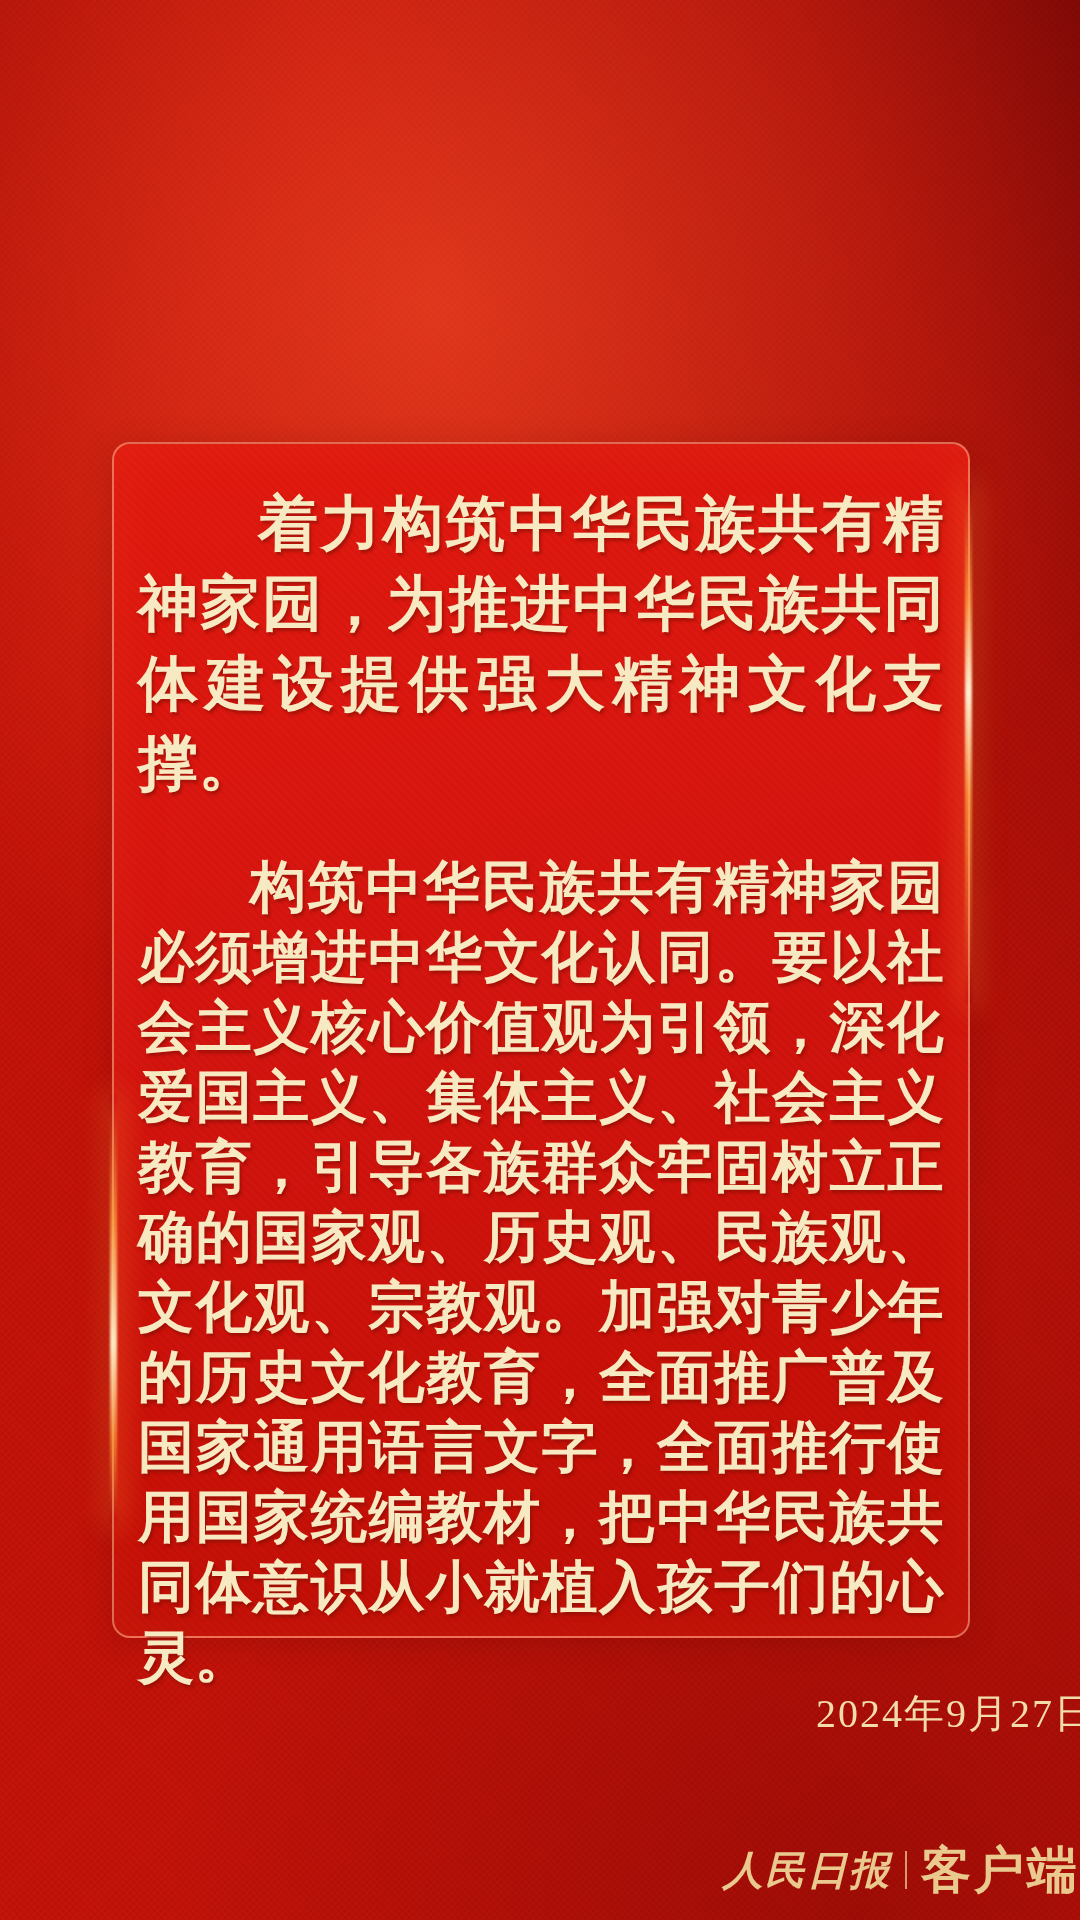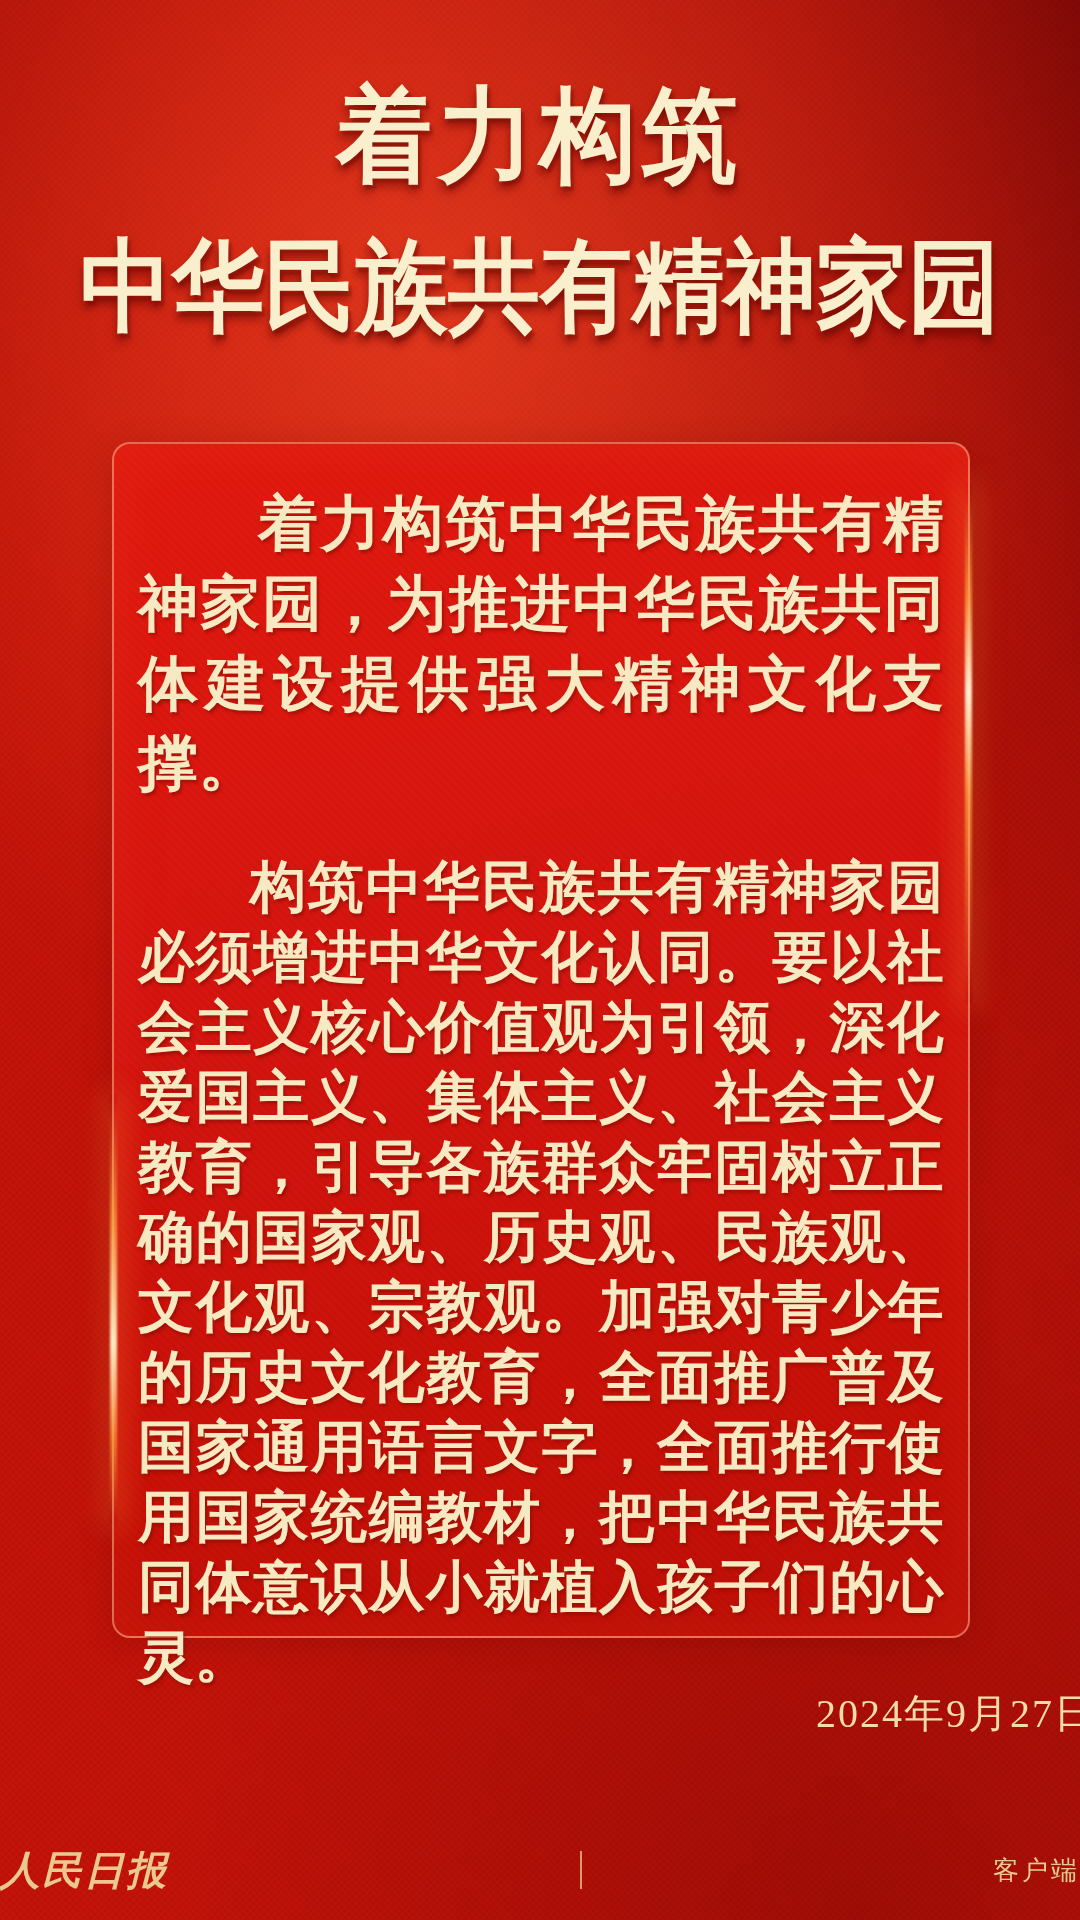--- a/index.html
+++ b/index.html
@@ -106,48 +106,44 @@
     text-align: right;
     color: #f3dcab;
     font-family: Liberation Serif, serif;
   }
   .meta.date { top: 1692px; font-size: 40px; line-height: 44px; letter-spacing: 2px; }
   .meta.attribution { top: 1748px; font-size: 42px; line-height: 46px; letter-spacing: 2px; }
 
   
   .brand {
     position: absolute; top: 1848px; left: 0; width: 100%;
-    display: flex; align-items: center; justify-content: space-between;
+    display: flex; align-items: center; justify-content: flex-end;
     gap: 14px;
     color: #eac98f;
   }
   .brand .masthead {
     font-family: "DejaVu Serif", serif;
     font-style: italic; font-weight: 700;
     font-size: 40px; line-height: 44px; letter-spacing: 2px;
   }
   .brand .divider {
     width: 2px; height: 38px;
     background: rgba(234,201,143,0.75);
   }
   .brand .client {
     font-family: "Liberation Sans", "DejaVu Sans", sans-serif;
-    font-weight: 400;
-    font-size: 26px; line-height: 42px; letter-spacing: 3px;
+    font-weight: 700;
+    font-size: 50px; line-height: 42px; letter-spacing: 3px;
   }
 </style>
 </head>
 <body>
 
 <div class="poster">
 
-  <div class="headline">
-    <div class="line1">着力构筑</div>
-    <div class="line2">中华民族共有精神家园</div>
-  </div>
 
   <div class="card">
     <div class="streak right"></div>
     <div class="streak left"></div>
     <p class="lead">着力构筑中华民族共有精神家园，为推进中华民族共同体建设提供强大精神文化支撑。</p>
     <p class="body">构筑中华民族共有精神家园必须增进中华文化认同。要以社会主义核心价值观为引领，深化爱国主义、集体主义、社会主义教育，引导各族群众牢固树立正确的国家观、历史观、民族观、文化观、宗教观。加强对青少年的历史文化教育，全面推广普及国家通用语言文字，全面推行使用国家统编教材，把中华民族共同体意识从小就植入孩子们的心灵。</p>
   </div>
 
   <div class="meta date">2024年9月27日</div>
 

